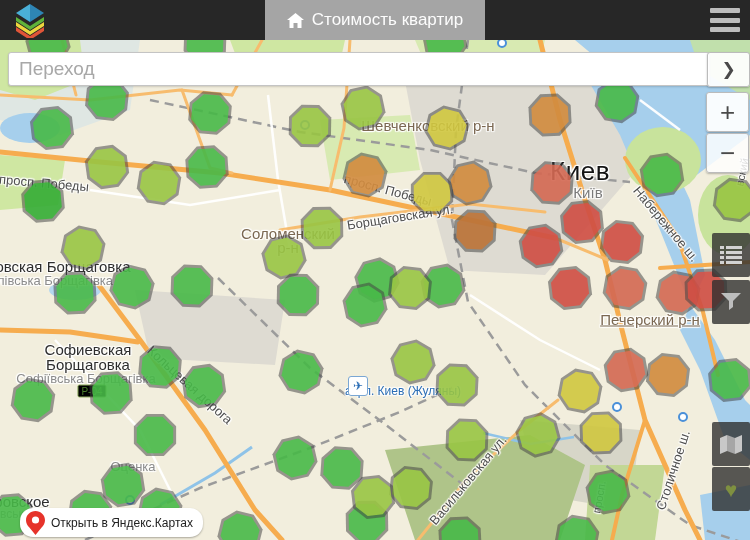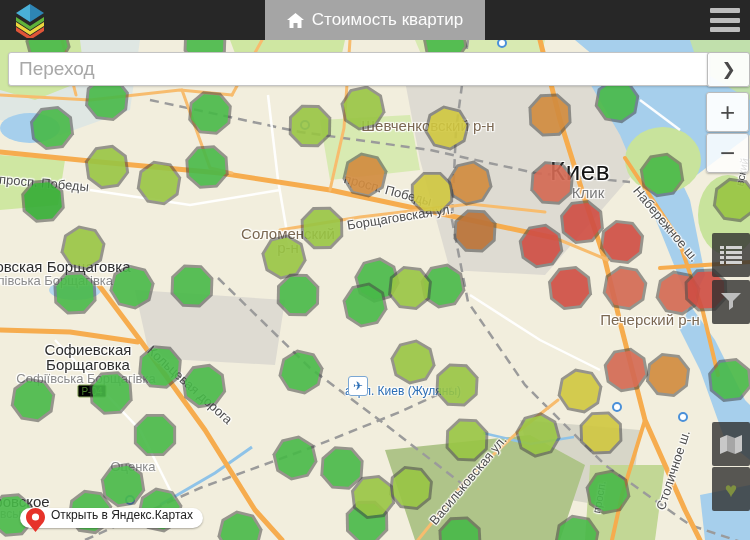--- a/index.html
+++ b/index.html
@@ -59,22 +59,22 @@
       border-radius:4px;box-shadow:0 1px 5px rgba(0,0,0,.35);text-align:center;z-index:6;
       box-sizing:border-box;padding-top:9px;}
   .p-label{font-size:14px;font-weight:bold;color:#4d4d4d;}
   .p-price{font-size:23px;font-weight:bold;color:#16168c;margin-top:2px;}
   .p-unit{font-size:11px;font-weight:bold;color:#16168c;}
   .p-rating{font-size:22px;margin-top:1px;}
   .p-rating .val{color:#16168c;font-weight:bold;}
   .p-rating .max{color:#9a9a9a;}
   .p-hint{font-size:13px;color:#8e8e8e;margin-top:8px;line-height:1.45;}
   
-  .attr-left{position:absolute;left:20px;top:508px;height:20px;background:#fff;border-radius:13px;
-      box-shadow:0 1px 2px rgba(0,0,0,.3);display:flex;gap:6px;
+  .attr-left{position:absolute;left:20px;top:508px;height:29px;background:#fff;border-radius:13px;
+      box-shadow:0 1px 2px rgba(0,0,0,.3);display:flex;align-items:center;gap:6px;
       padding:0 10px 0 6px;z-index:8;cursor:pointer;}
   .attr-left span{font-size:12px;color:#222;}
   .attr-right{position:absolute;right:0;top:512px;background:rgba(255,255,255,.74);
       padding:3px 8px 4px 8px;font-size:13px;color:#222;z-index:8;white-space:nowrap;}
   .attr-right a{color:#222;text-decoration:underline;cursor:pointer;}
   .plane-box{position:absolute;left:348px;top:376px;width:18px;height:18px;background:#fff;
       border:1px solid #7aa7d4;border-radius:3px;z-index:1;display:flex;align-items:center;
       justify-content:center;color:#2a6db5;font-size:12px;}
 </style>
 </head>
@@ -144,23 +144,23 @@
       <circle cx="130" cy="460" r="4"></circle>
         <circle cx="617" cy="367" r="4"></circle>
       <circle cx="683" cy="377" r="4"></circle>
     </g>
   </svg>
 
   <div class="labels-layer">
       <div class="mlabel district" style="left: 428px; top: 125px; transform: translate(-50%, -50%);">Шевченковский р-н</div>
       <div class="mlabel district" style="left: 288px; top: 233px; transform: translate(-50%, -50%);">Соломенский</div>
       <div class="mlabel district" style="left: 288px; top: 247px; transform: translate(-50%, -50%);">р-н</div>
-      <div class="mlabel district" style="left: 650px; top: 319px; transform: translate(-50%, -50%);">Печерский р-н</div>
+      <div class="mlabel district" style="left: 650px; top: 319px; transform: translate(-50%, -50%); text-decoration: underline;">Печерский р-н</div>
       <div class="mlabel city" style="left: 580px; top: 171px; transform: translate(-50%, -50%);">Киев</div>
-      <div class="mlabel city-alt" style="left: 588px; top: 192px; transform: translate(-50%, -50%);">Клик</div>
+      <div class="mlabel city-alt" style="left: 588px; top: 192px; transform: translate(-50%, -50%);">Київ</div>
       <div class="mlabel town" style="left: 63px; top: 266px; transform: translate(-50%, -50%);">овская Борщаговка</div>
       <div class="mlabel town-alt" style="left: 55px; top: 280px; transform: translate(-50%, -50%);">лівська Борщагівка</div>
       <div class="mlabel town" style="left: 88px; top: 349px; transform: translate(-50%, -50%);">Софиевская</div>
       <div class="mlabel town" style="left: 88px; top: 364px; transform: translate(-50%, -50%);">Борщаговка</div>
       <div class="mlabel town-alt" style="left: 86px; top: 378px; transform: translate(-50%, -50%);">Софіївська Борщагівка</div>
       <div class="mlabel town-alt" style="left: 133px; top: 466px; transform: translate(-50%, -50%);">Оценка</div>
       <div class="mlabel town" style="left: 22px; top: 501px; transform: translate(-50%, -50%);">ровское</div>
       <div class="mlabel town-alt" style="left: 14px; top: 514px; font-size: 12px; transform: translate(-50%, -50%);">івське</div>
       <div class="mlabel street" style="left: 44px; top: 183px; transform: translate(-50%, -50%) rotate(5deg);">просп. Победы</div>
       <div class="mlabel street" style="left: 388px; top: 190px; transform: translate(-50%, -50%) rotate(15deg);">просп. Победы</div>

